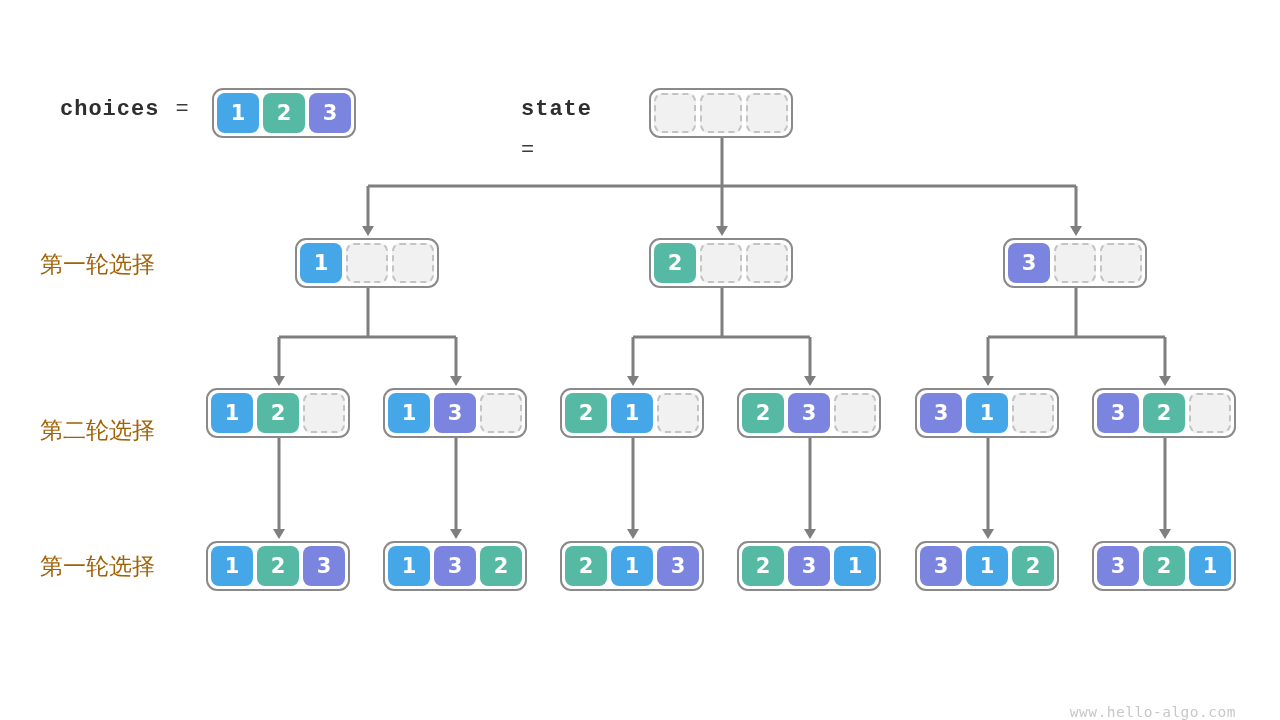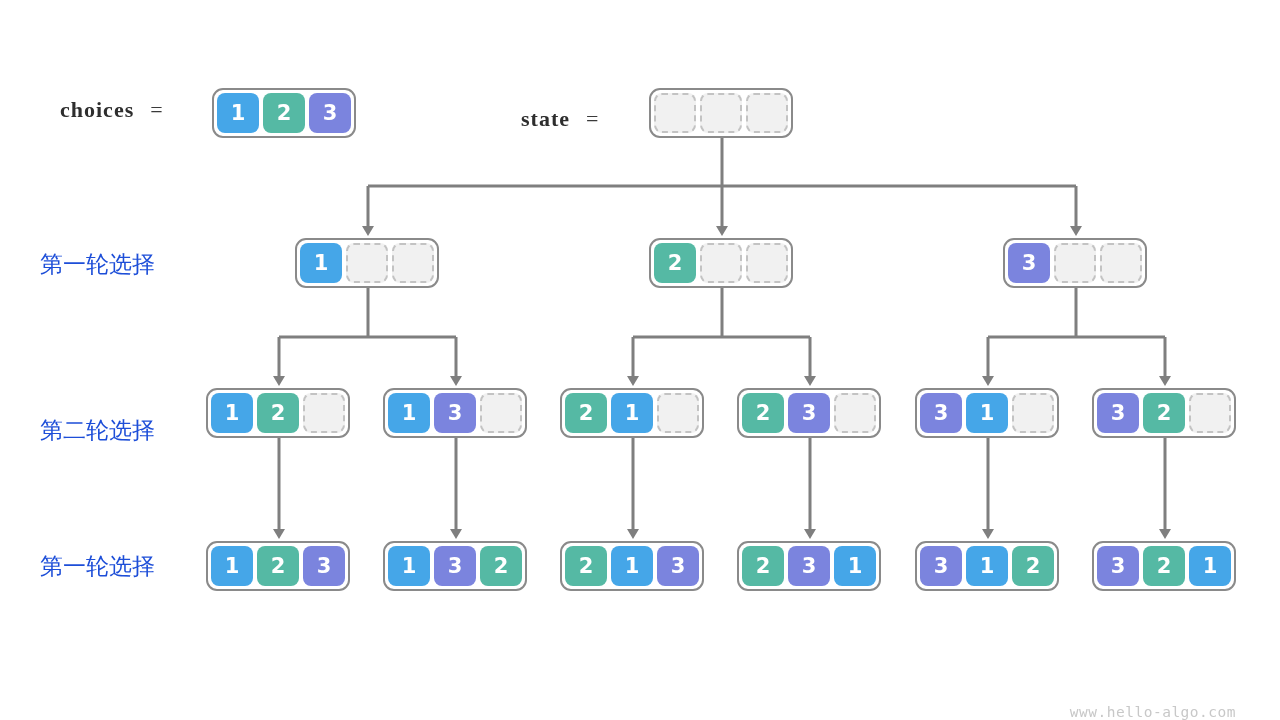--- a/index.html
+++ b/index.html
@@ -10,33 +10,33 @@
     height: 720px;
     background: #ffffff;
     overflow: hidden;
     font-family: "DejaVu Sans Mono", monospace;
   }
   .code-label {
     position: absolute;
     display: flex;
     align-items: baseline;
     gap: 16px;
-    font-family: Liberation Serif, serif;
+    font-family: Liberation Mono, monospace;
     font-size: 22px;
     color: #2e2e2e;
     letter-spacing: 1px;
   }
   .code-label .name { font-weight: 700; }
   .code-label .eq   { font-weight: 400; color: #3a3a3a; }
   .row-label {
     position: absolute;
     font-family: Liberation Mono, monospace;
     font-size: 23px;
     font-weight: 500;
-    color: #1d4ed8;
+    color: #a16207;
     white-space: nowrap;
   }
   .vbox {
     position: absolute;
     display: flex;
     gap: 4px;
     padding: 3px;
     background: #ffffff;
     border: 2px solid #8a8a8a;
     border-radius: 11px;
@@ -112,21 +112,21 @@
   <div class="code-label" style="left:60px; top:97px;">
     <span class="name">choices</span>
     <span class="eq">=</span>
   </div>
   <div class="vbox" style="left:212px; top:88px;">
     <span class="cell" data-v="1">1</span>
     <span class="cell" data-v="2">2</span>
     <span class="cell" data-v="3">3</span>
   </div>
 
-  <div class="code-label" style="left:521px; top:106px;">
+  <div class="code-label" style="left:521px; top:97px;flex-direction:column;">
     <span class="name">state</span>
     <span class="eq">=</span>
   </div>
   <div class="vbox" style="left:649px; top:88px;">
     <span class="cell" data-v=""></span>
     <span class="cell" data-v=""></span>
     <span class="cell" data-v=""></span>
   </div>
 
   <div class="row-label" style="left:40px; top:249px;">第一轮选择</div>

